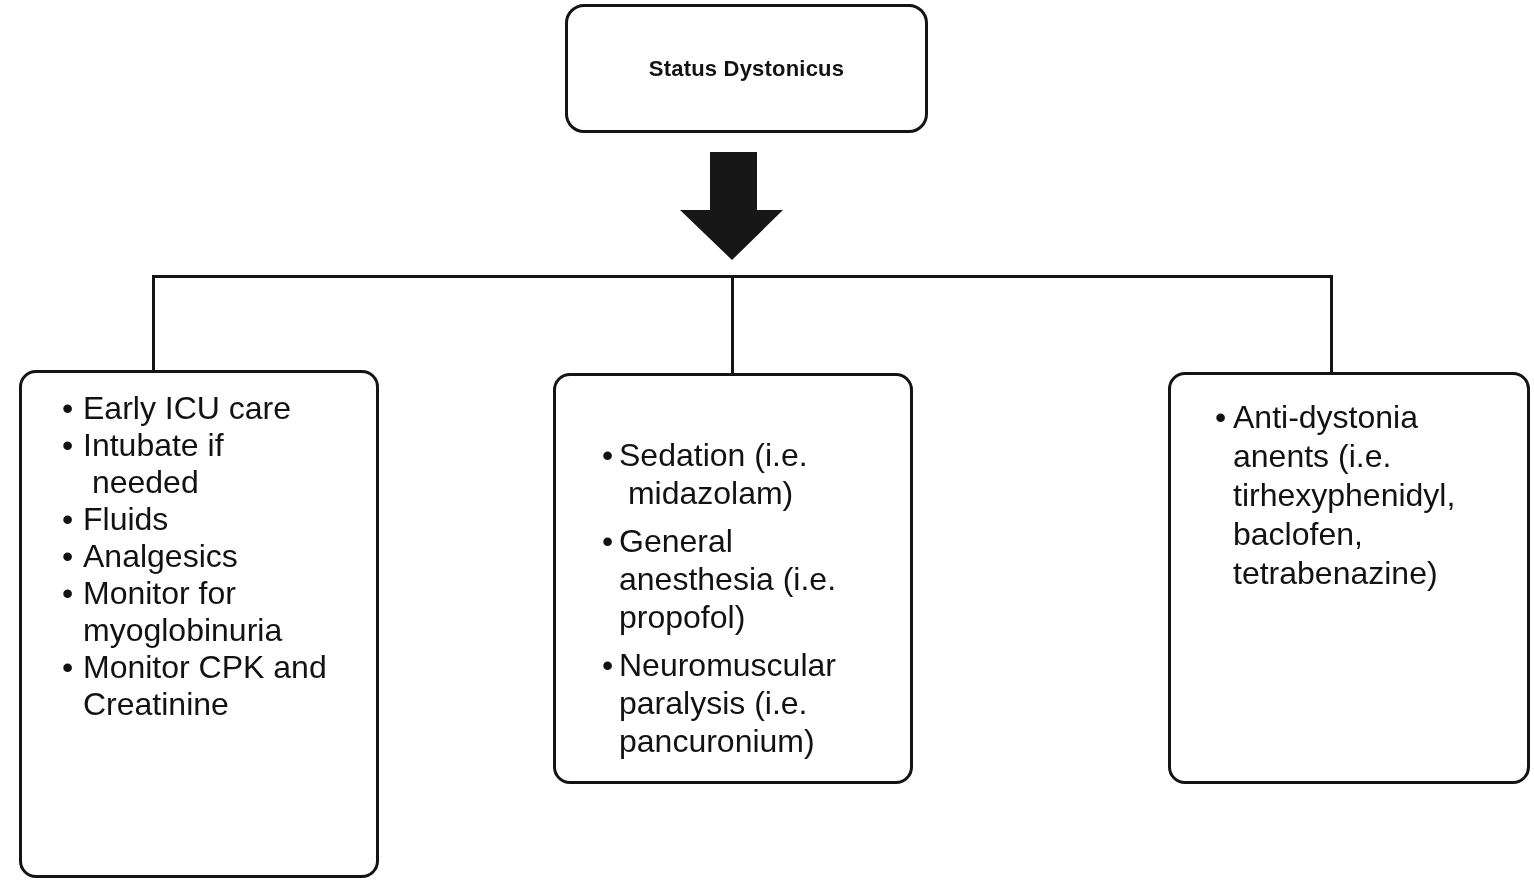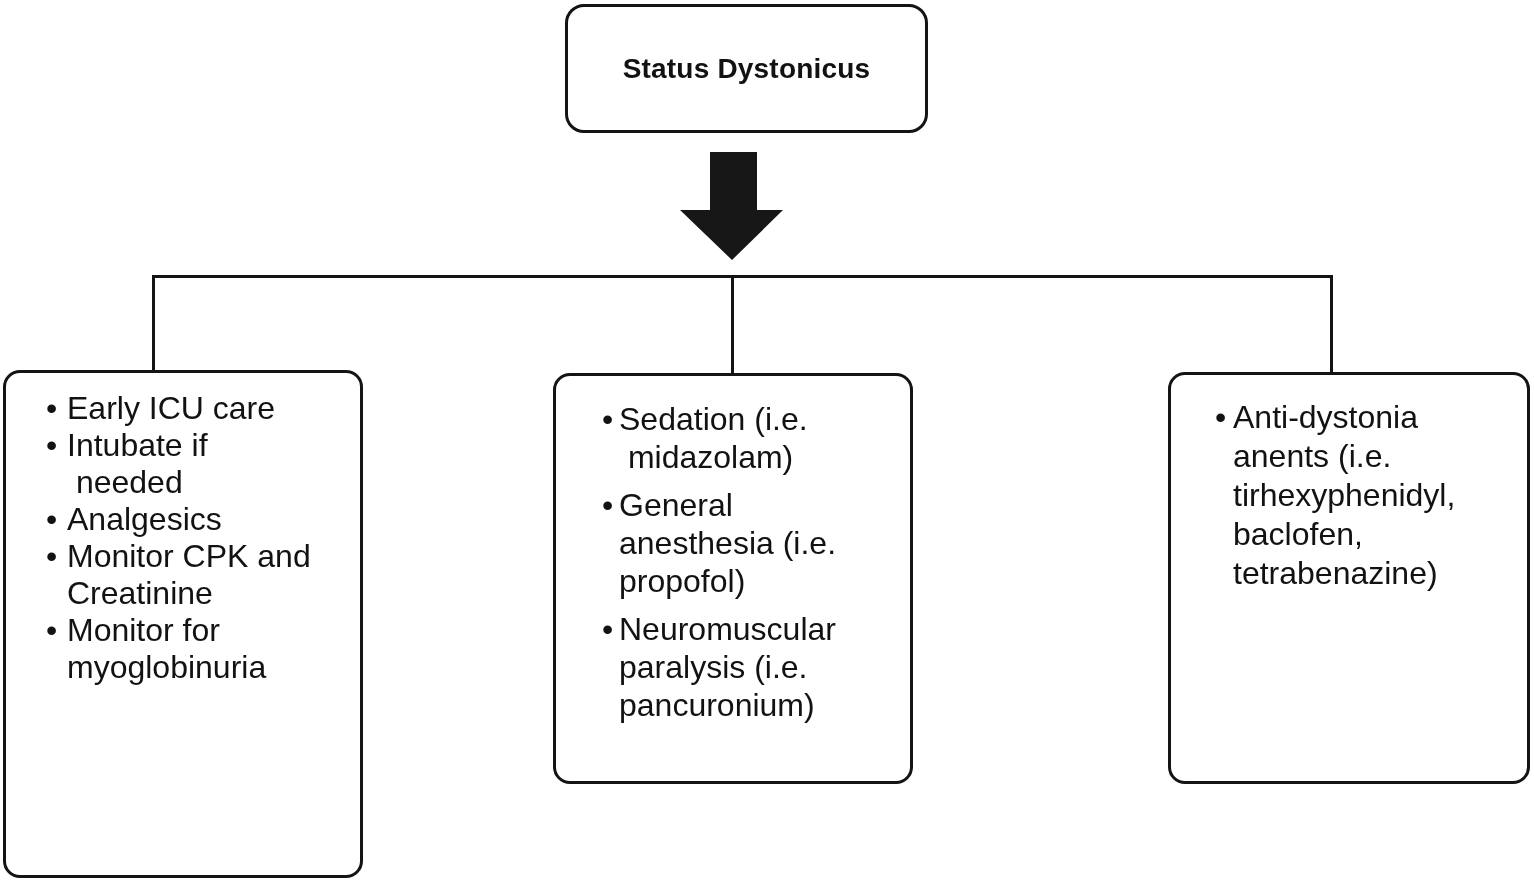--- a/index.html
+++ b/index.html
@@ -18,38 +18,38 @@
     border-radius: 17px;
     background: #ffffff;
     box-sizing: border-box;
   }
   .top-box {
     left: 565px; top: 4px; width: 363px; height: 129px;
     display: flex; align-items: center; justify-content: center;
     border-radius: 19px;
   }
   .top-box .title {
-    font-size: 28px;
+    font-size: 22px;
     font-weight: bold;
     letter-spacing: 0.2px;
     white-space: nowrap;
   }
   .arrow-svg { position: absolute; left: 680px; top: 152px; }
   .hline {
     position: absolute;
     left: 153px; top: 275px;
     width: 1179px; height: 3px;
     background: #141414;
   }
   .vline { position: absolute; width: 3px; background: #141414; }
   .v-left   { left: 152px;  top: 275px; height: 96px; }
   .v-center { left: 731px;  top: 275px; height: 99px; }
   .v-right  { left: 1330px; top: 275px; height: 98px; }
 
-  .left-box   { left: 3px;    top: 370px; width: 360px; height: 508px; }
+  .left-box   { left: 19px;    top: 370px; width: 360px; height: 508px; }
   .middle-box { left: 553px;  top: 373px; width: 360px; height: 411px; }
   .right-box  { left: 1168px; top: 372px; width: 362px; height: 412px; }
 
   .box ul {
     list-style: none;
     margin: 0;
   }
   .box li {
     position: relative;
     font-size: 32px;
@@ -58,21 +58,21 @@
     content: "\2022";
     position: absolute;
     left: 0;
     top: 0;
   }
   .li-text { white-space: pre-wrap; }
 
   .left-box ul   { padding: 17px 6px 0 40px; }
   .left-box li   { padding-left: 21px; line-height: 37px; }
 
-  .middle-box ul { padding: 24px 6px 0 46px; }
+  .middle-box ul { padding: 60px 6px 0 46px; }
   .middle-box li { padding-left: 17px; line-height: 38px; margin-bottom: 10px; }
 
   .right-box ul  { padding: 23px 6px 0 44px; }
   .right-box li  { padding-left: 18px; line-height: 39px; margin-bottom: 8px; }
 </style>
 </head>
 <body>
 
 <div class="stage">
 
@@ -87,25 +87,26 @@
   <div class="hline"></div>
   <div class="vline v-left"></div>
   <div class="vline v-center"></div>
   <div class="vline v-right"></div>
 
   <div class="box leaf left-box">
     <ul>
       <li><span class="li-text">Early ICU care</span></li>
       <li><span class="li-text">Intubate if
  needed</span></li>
+      <li><span class="li-text">Fluids</span></li>
       <li><span class="li-text">Analgesics</span></li>
+      <li><span class="li-text">Monitor for
+myoglobinuria</span></li>
       <li><span class="li-text">Monitor CPK and
 Creatinine</span></li>
-      <li><span class="li-text">Monitor for
-myoglobinuria</span></li>
     </ul>
   </div>
 
   <div class="box leaf middle-box">
     <ul>
       <li><span class="li-text">Sedation (i.e.
  midazolam)</span></li>
       <li><span class="li-text">General
 anesthesia (i.e.
 propofol)</span></li>

